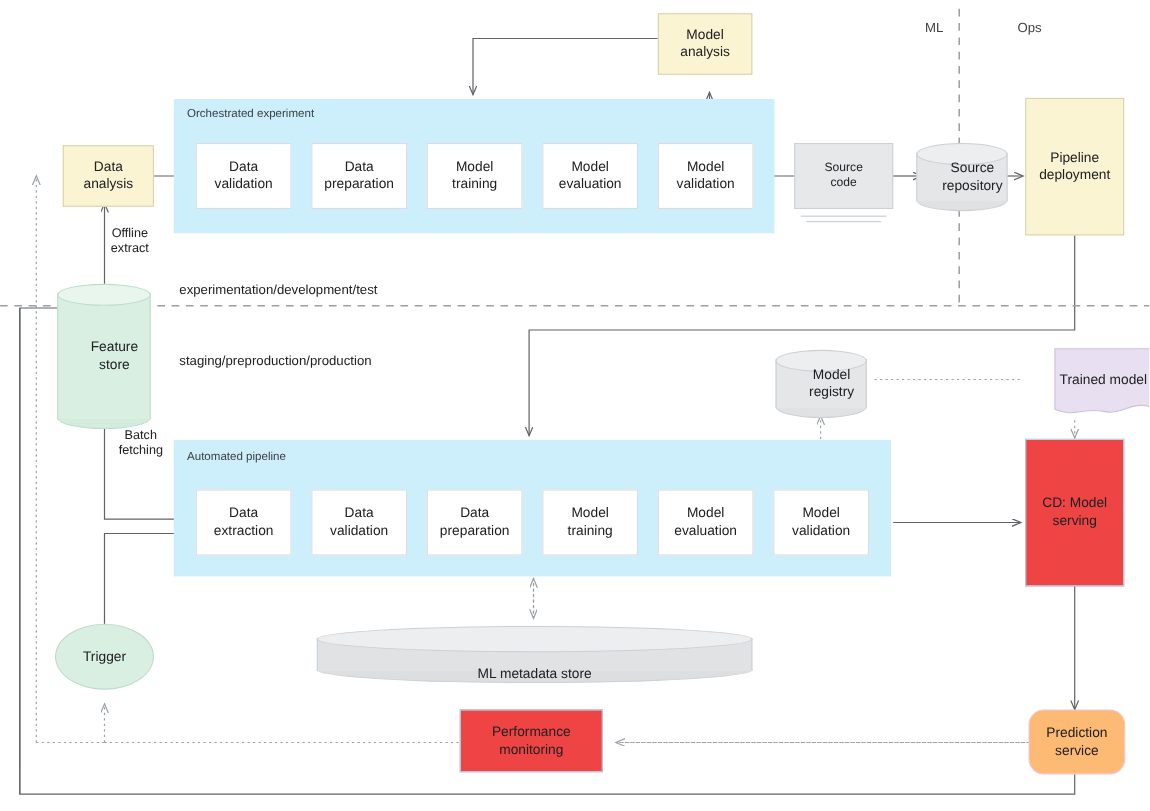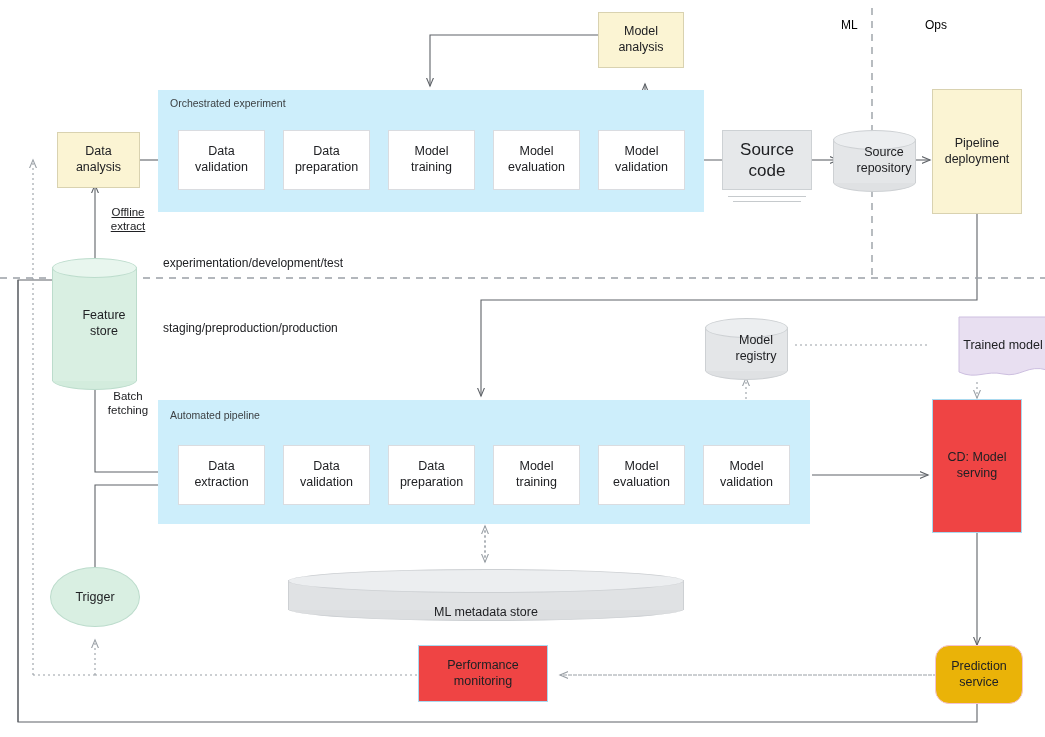--- a/index.html
+++ b/index.html
@@ -12,21 +12,21 @@
   .node span{display:block;white-space:pre-line;}
 
   
   .panel{position:absolute;background:#cdeefb;z-index:1;box-sizing:border-box;}
   .panel-label{position:absolute;font-size:10.5px;color:#3c4043;z-index:4;}
 
   
   .boxw{background:#ffffff;border:1px solid #dadce0;font-size:12.5px;}
   .boxy{background:#fbf4d3;border:1px solid #d9d2b0;font-size:12.5px;}
   .boxb{background:#ef4444;border:1px solid #a9d9ef;font-size:12.5px;}
-  .boxg{background:#e6e8ea;border:1px solid #cdd1d4;font-size:17px;}
+  .boxg{background:#e6e8ea;border:1px solid #cdd1d4;font-size:11px;}
 
   
   .stack-l1,.stack-l2{position:absolute;height:1px;background:#c6cacd;z-index:2;}
 
   
   .cyl{position:absolute;z-index:3;}
   .cyl .body{position:absolute;left:0;right:0;top:9px;bottom:9px;}
   .cyl .top{position:absolute;left:0;right:0;top:0;height:18px;border-radius:50%;}
   .cyl .bot{position:absolute;left:0;right:0;bottom:0;height:18px;border-radius:50%;}
   .cyl .lbl{position:absolute;left:0;right:0;top:50%;transform:translateY(-50%);
@@ -47,31 +47,31 @@
   .disc .bot{position:absolute;left:0;right:0;bottom:0;height:22px;border-radius:50%;
              background:#dcdee0;border:1px solid #cdd0d3;}
   .disc .lbl{position:absolute;left:0;right:0;top:50%;transform:translateY(-50%);
              text-align:center;font-size:12.5px;z-index:5;margin-top:17px;}
 
   
   .ellipse{position:absolute;background:#d9efe2;border:1px solid #bcdccc;border-radius:50%;
            z-index:3;display:flex;align-items:center;justify-content:center;font-size:12.5px;}
 
   
-  .pill{position:absolute;background:#eab308;border:1px solid #f3c3d2;border-radius:14px;
+  .pill{position:absolute;background:#fdba74;border:1px solid #f3c3d2;border-radius:14px;
         z-index:3;display:flex;align-items:center;justify-content:center;
         text-align:center;font-size:12.5px;line-height:1.25;}
 
   
   .doc{position:absolute;z-index:3;}
   .doc .lbl{position:absolute;left:0;right:0;top:22px;text-align:center;font-size:12.5px;
             line-height:1.25;z-index:5;}
 
   .divlabel{position:absolute;font-size:12px;color:#202124;z-index:4;}
-  .mlops{position:absolute;font-size:12px;color:#000000;z-index:4;}
+  .mlops{position:absolute;font-size:12px;color:#404040;z-index:4;}
   .edgelabel{position:absolute;font-size:11.5px;color:#202124;text-align:center;
              line-height:1.25;z-index:4;white-space:pre-line;}
 </style>
 </head>
 <body>
 
 <div id="canvas">
 
   <svg id="wires" viewBox="0 0 1045 737" xmlns="http://www.w3.org/2000/svg">
     <defs>
@@ -214,21 +214,21 @@
   </div>
 
   <div class="cyl green" style="left:52px;top:258px;width:85px;height:132px;">
     <div class="bot"></div>
     <div class="body"></div>
     <div class="top"></div>
     <div class="lbl">Feature
 store</div>
   </div>
 
-  <div class="edgelabel" style="left:98px;top:205px;width:60px;text-decoration:underline;">Offline
+  <div class="edgelabel" style="left:88px;top:205px;width:60px;">Offline
 extract</div>
   <div class="edgelabel" style="left:98px;top:389px;width:60px;">Batch
 fetching</div>
 
   <div class="node boxw" style="left:178px;top:445px;width:87px;height:60px;">
     <span>Data
 extraction</span>
   </div>
   <div class="node boxw" style="left:283px;top:445px;width:87px;height:60px;">
     <span>Data

